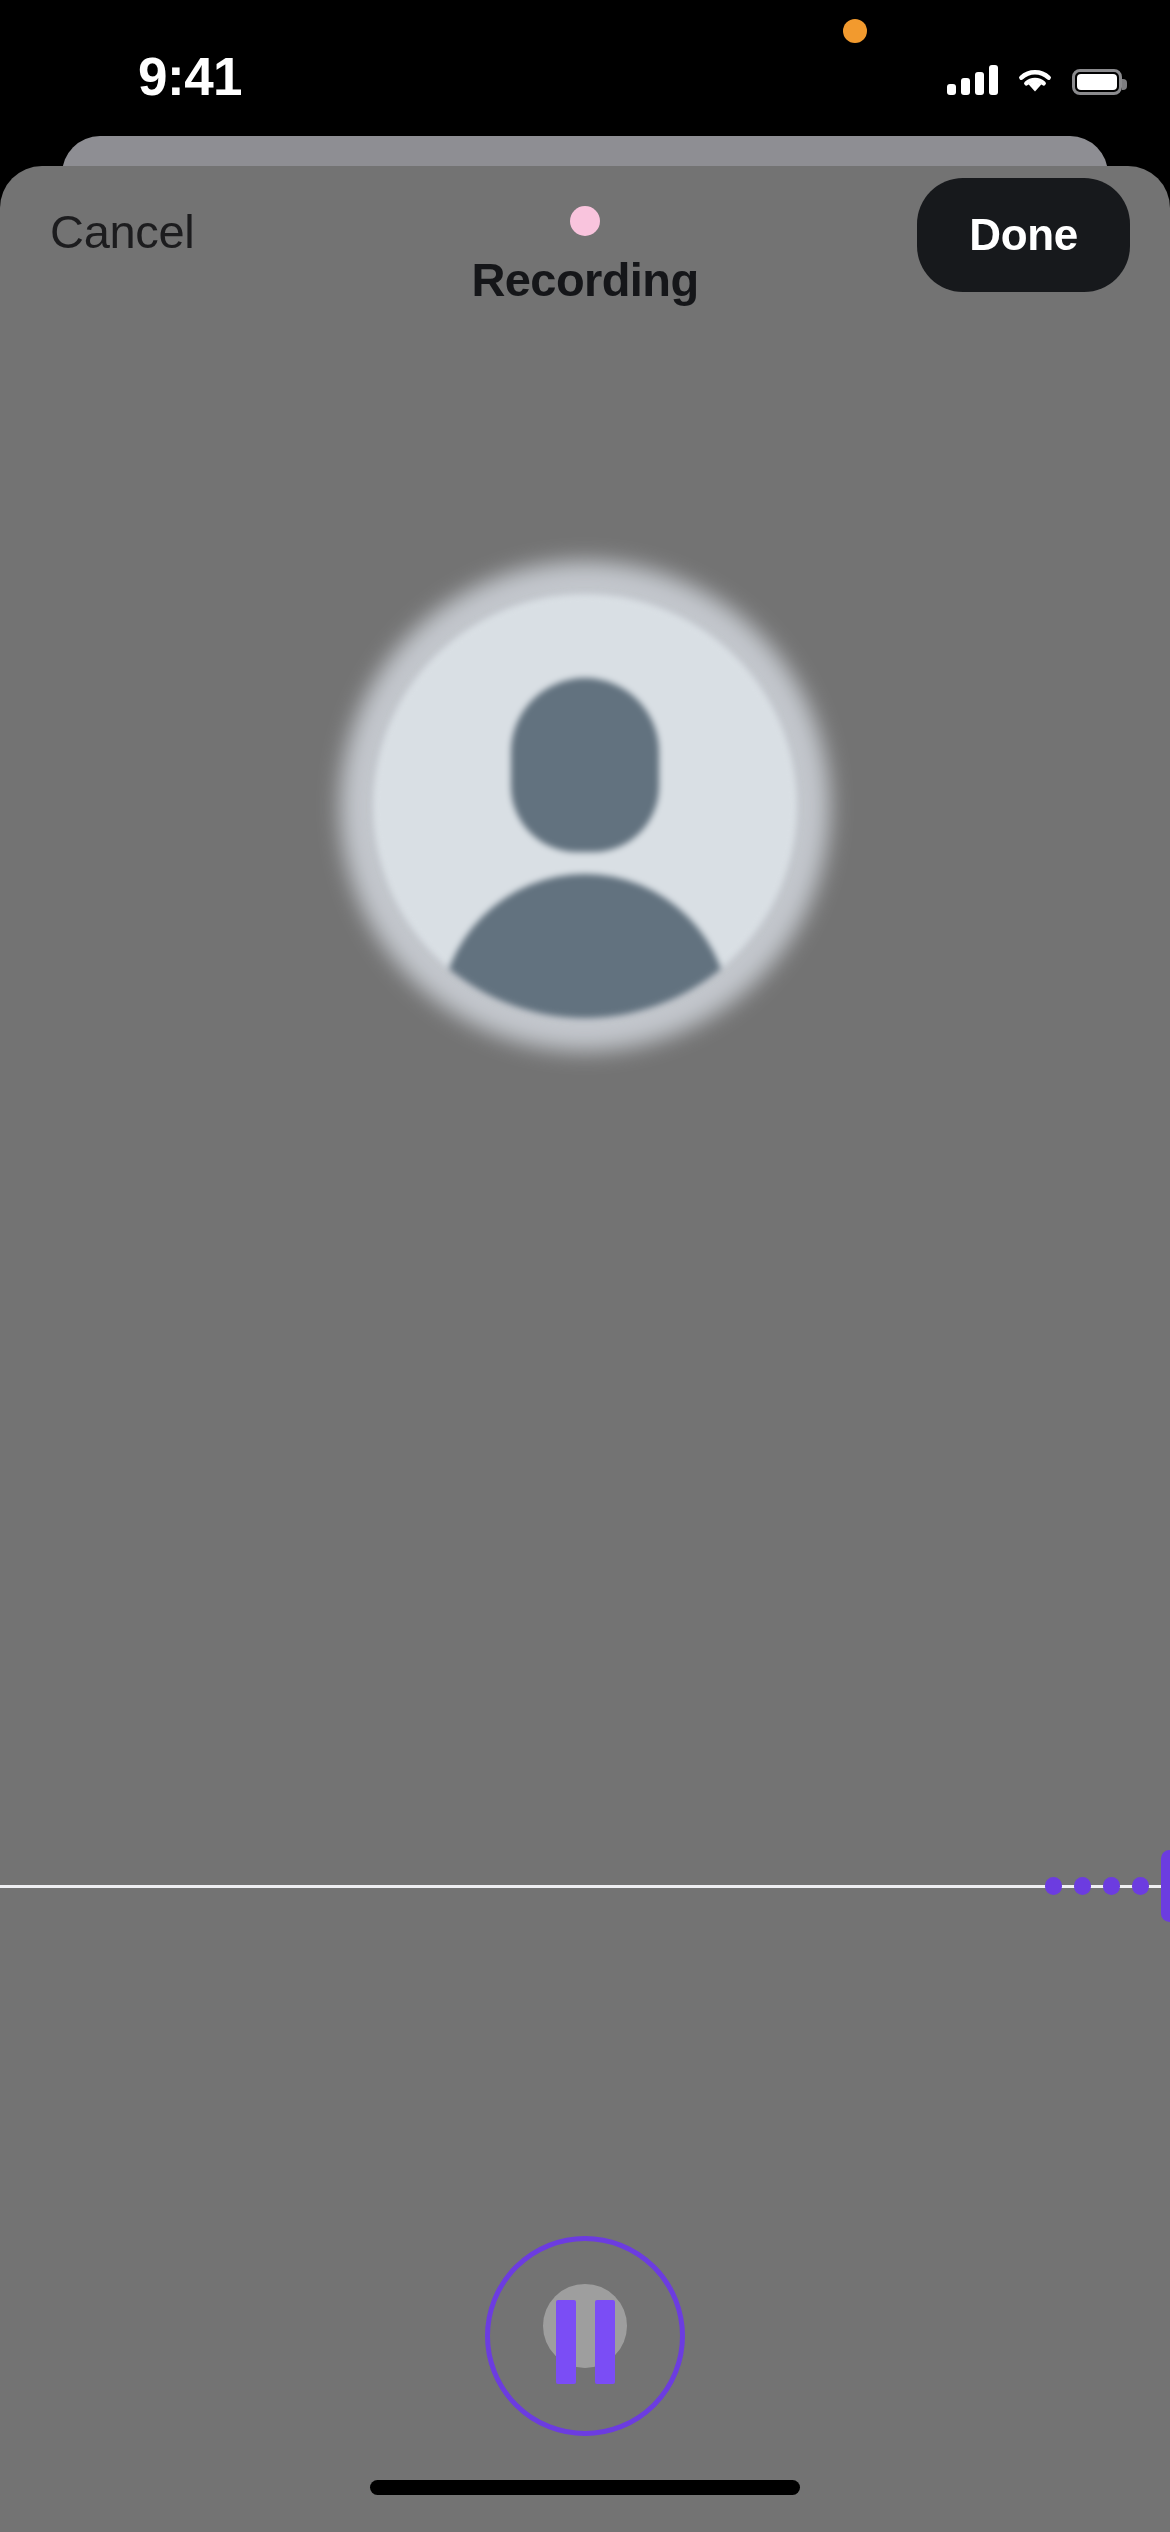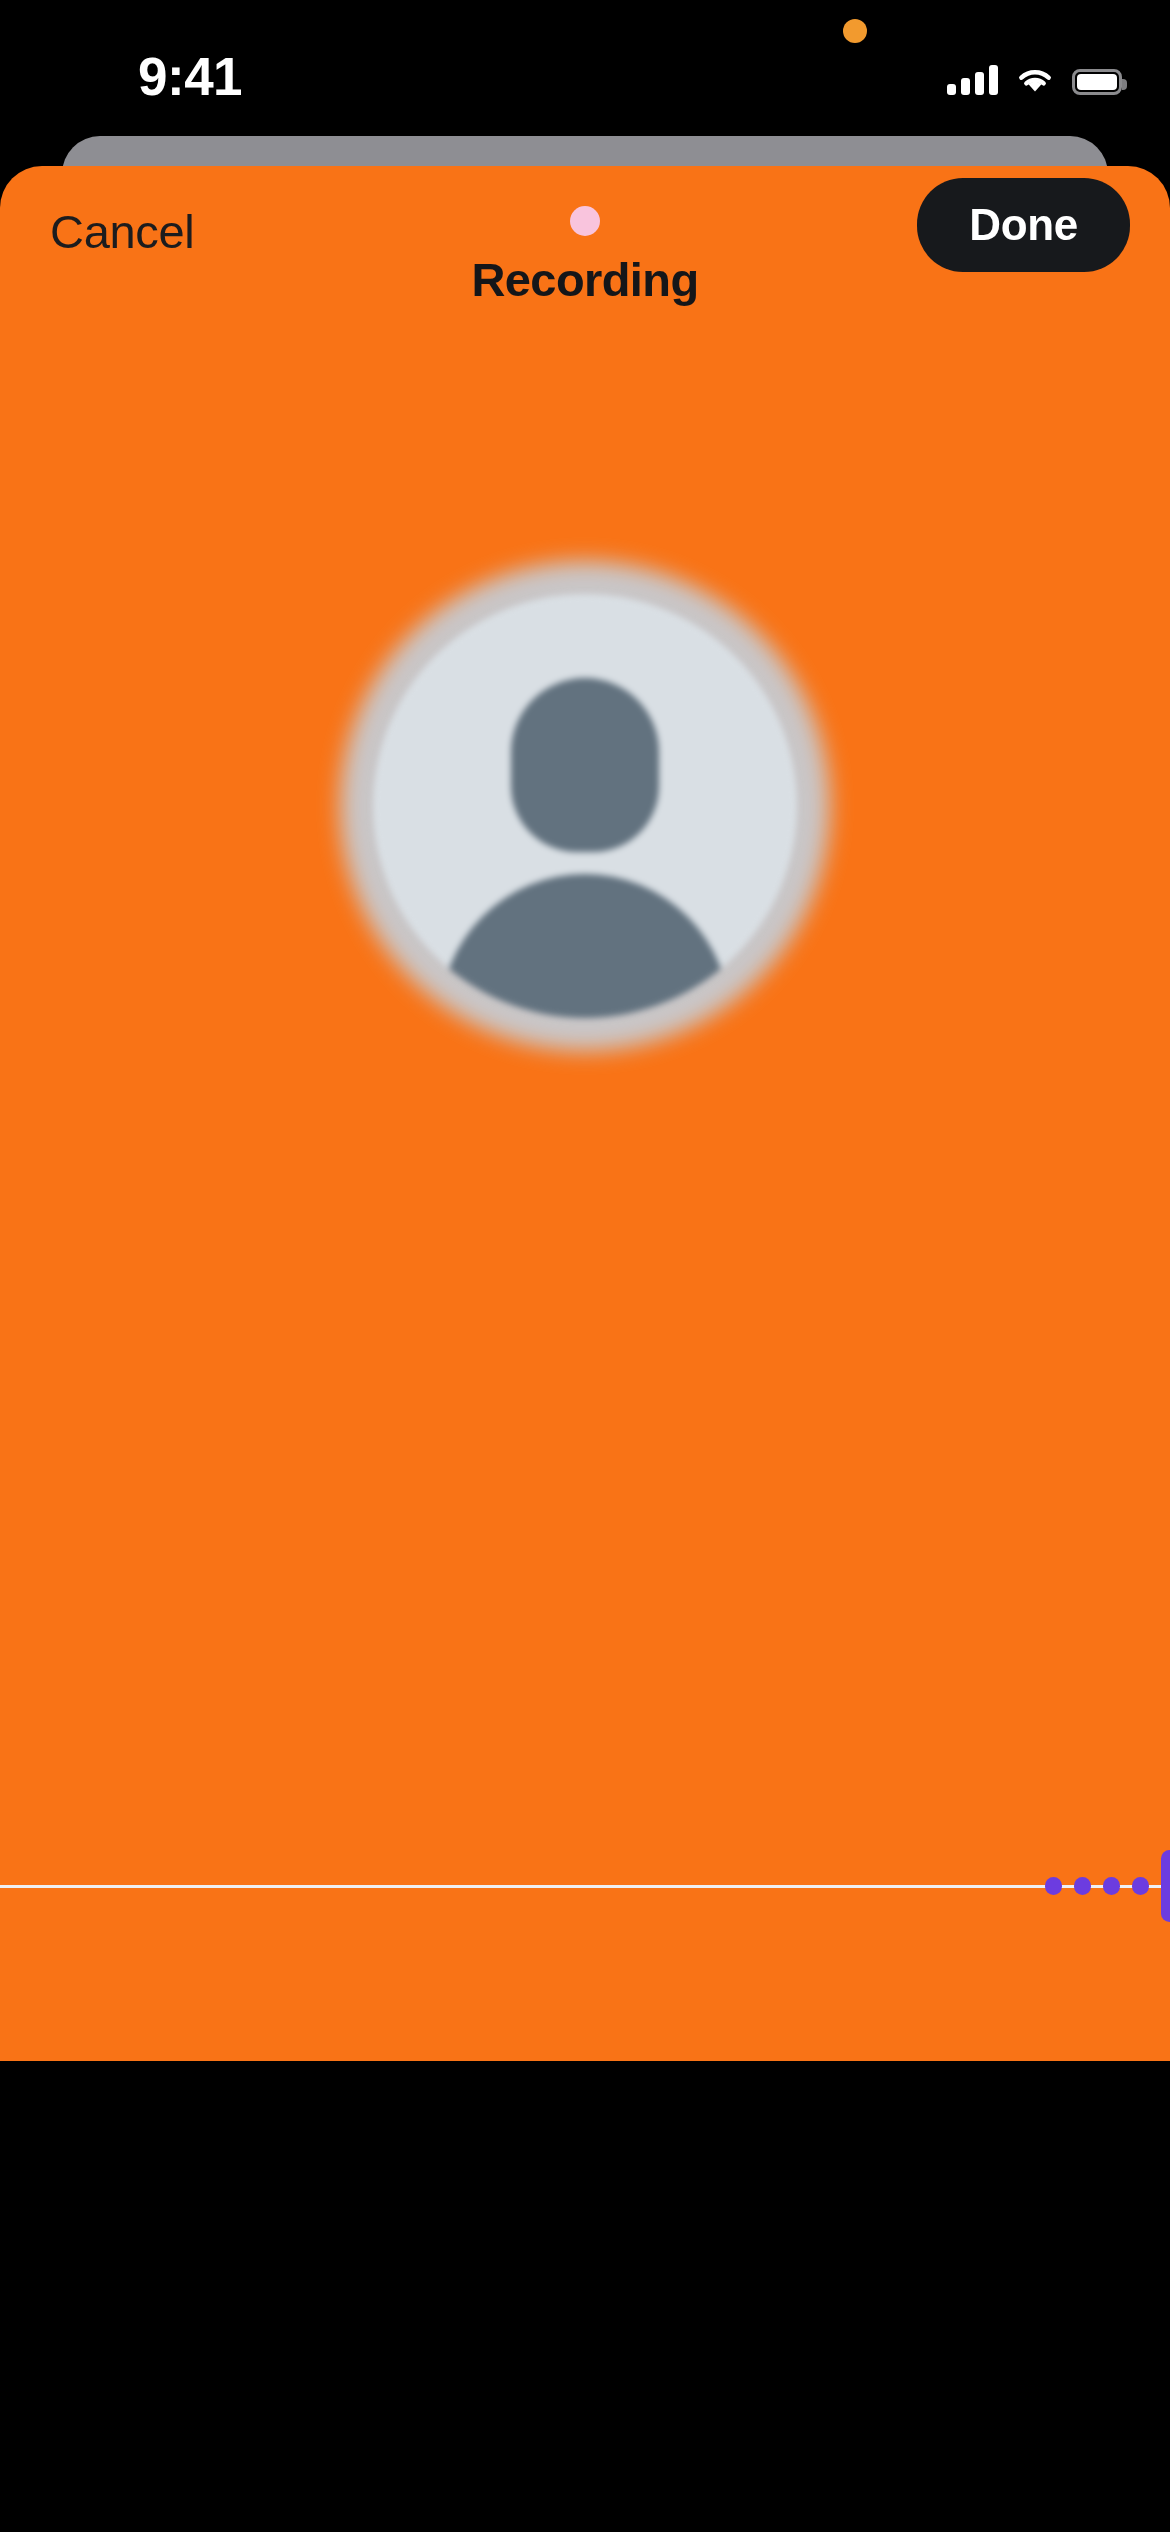--- a/index.html
+++ b/index.html
@@ -85,22 +85,22 @@
     width:1046px; height:140px;
     background:#8E8E93;
     border-radius:38px 38px 0 0;
     z-index:5;
   }
 
   
   .sheet {
     position:absolute;
     left:0; top:166px;
-    width:1170px; height:1895px;
-    background:#f97316;
+    width:1170px; height:2366px;
+    background:#737373;
     border-radius:42px 42px 0 0;
     z-index:10;
     overflow:hidden;
   }
 
   
   .header {
     position:absolute;
     left:0; top:0;
     width:1170px; height:142px;
@@ -141,21 +141,21 @@
   .btn-done {
     position:absolute;
     right:40px; top:12px;
     background:#17191C;
     color:#ffffff;
     font-size:44px;
     font-weight:600;
     letter-spacing:-0.3px;
     border:none;
     border-radius:46px;
-    padding:22px 52px;
+    padding:32px 52px;
     cursor:pointer;
   }
 
   
   .avatar-zone {
     position:absolute;
     left:0; top:340px;
     width:1170px; height:600px;
     display:flex;
     align-items:center;

